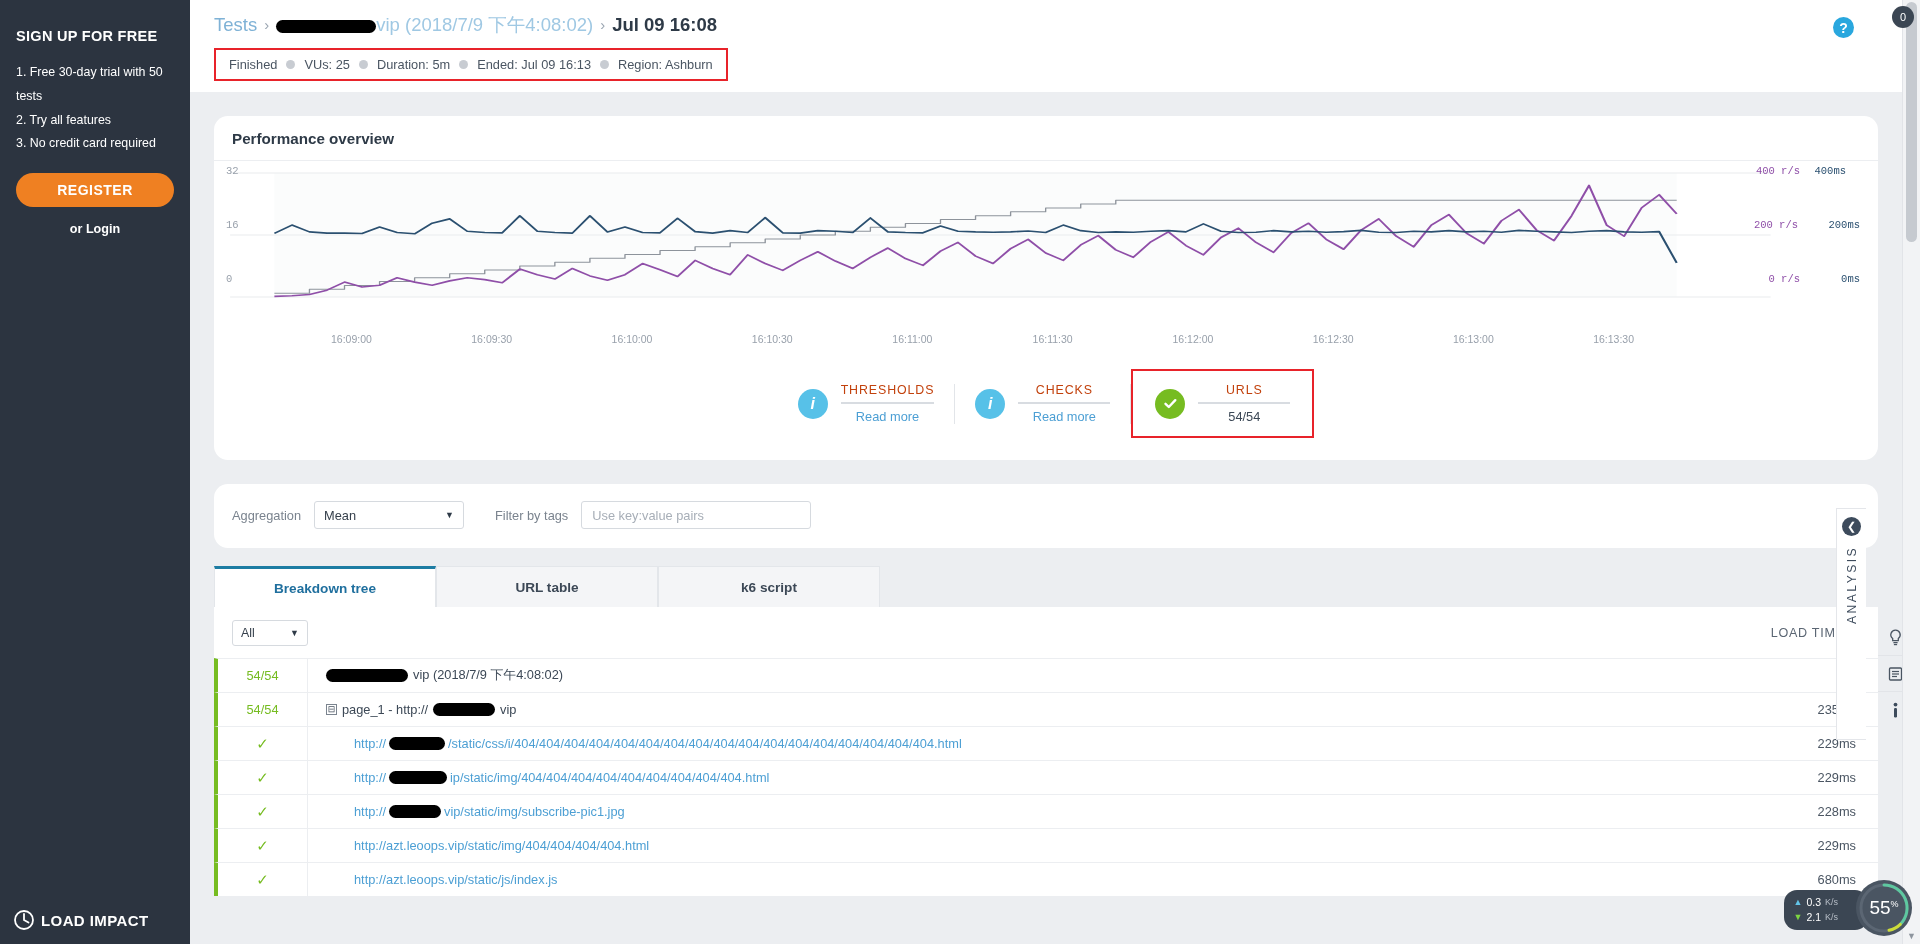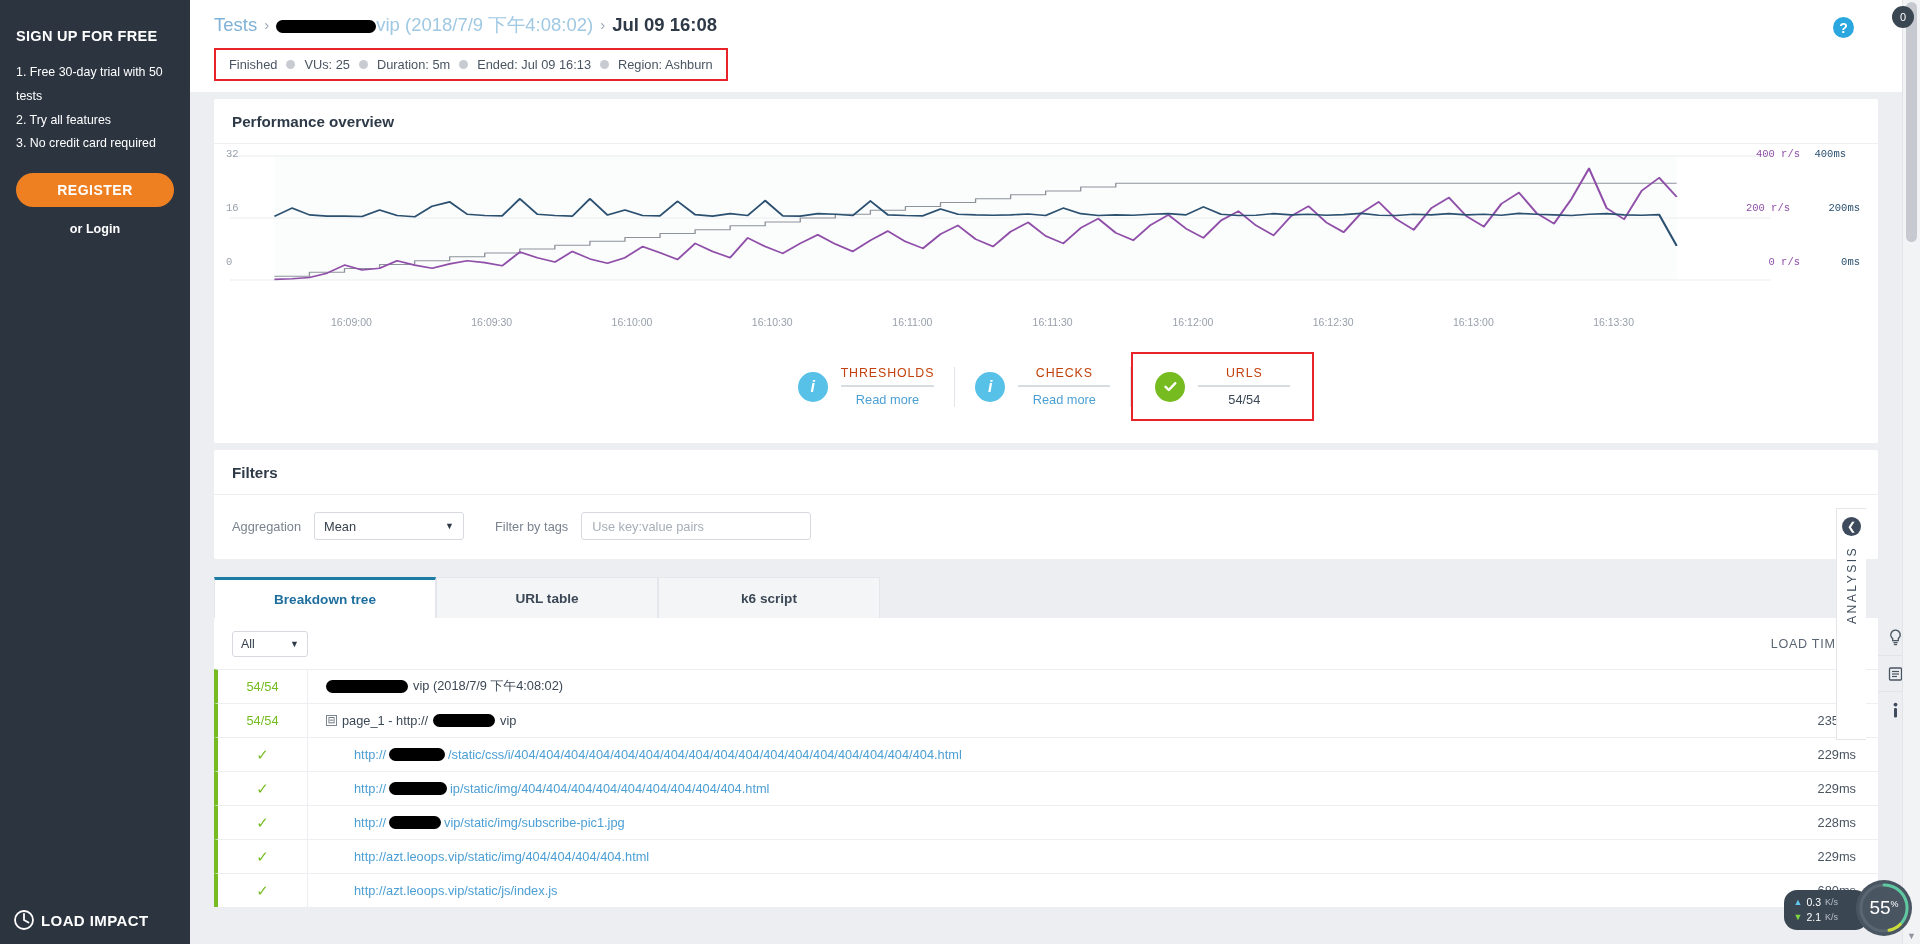--- a/index.html
+++ b/index.html
@@ -62,21 +62,21 @@
   .topbar-pad { height: 11px; background: #fff; }
 
   .help-badge {
     position: absolute; right: 48px; top: 17px;
     width: 21px; height: 21px; border-radius: 50%;
     background: #29a7de; color: #fff; font-size: 14px; font-weight: bold;
     display: flex; align-items: center; justify-content: center; cursor: pointer;
   }
 
   
-  .card { background: #fff; margin: 7px 24px 0 24px; border-radius: 2px; }
+  .card { background: #fff; margin: 24px 24px 0 24px; border-radius: 14px; }
   .card-head {
     padding: 14px 18px 13px 18px; font-size: 15.2px;
     font-weight: bold; color: #2e3a47; border-bottom: 1px solid #eceef1;
   }
 
   
   .chart-area { position: relative; height: 170px; padding: 8px 0 0 0; font-family: Liberation Mono, monospace; }
   .chart-svg { display: block; width: 100%; height: 132px; }
   .yl { position: absolute; font-size: 10.5px; color: #98a0ab; }
   .yl-left { left: 12px; }
@@ -247,21 +247,21 @@
 
       <div class="card">
         <div class="card-head">Performance overview</div>
 
         <div class="chart-area">
           <div class="yl yl-left" style="top:4px">32</div>
           <div class="yl yl-left" style="top:58px">16</div>
           <div class="yl yl-left" style="top:112px">0</div>
 
           <div class="yl ax-rs" style="right:78px; top:4px">400 r/s</div>
-          <div class="yl ax-rs" style="right:88px; top:58px">200 r/s</div>
+          <div class="yl ax-rs" style="right:80px; top:58px">200 r/s</div>
           <div class="yl ax-rs" style="right:78px; top:112px">0 r/s</div>
 
           <div class="yl ax-ms" style="right:32px; top:4px">400ms</div>
           <div class="yl ax-ms" style="right:18px; top:58px">200ms</div>
           <div class="yl ax-ms" style="right:18px; top:112px">0ms</div>
 
           <svg class="chart-svg" id="chart-svg" viewBox="0 0 1240 132" preserveAspectRatio="none">
               <rect x="45" y="4" width="1045" height="124" fill="#fbfcfc"></rect>
               <line x1="12" x2="1160" y1="4" y2="4" stroke="#e9ebee" stroke-width="1"></line>
               <line x1="12" x2="1160" y1="66" y2="66" stroke="#e9ebee" stroke-width="1"></line>
@@ -310,21 +310,20 @@
             </span>
             <span class="sum-text">
               <span class="sum-label" style="display:block">URLS</span>
               <span class="sum-value" style="display:block">54/54</span>
             </span>
           </div>
         </div>
       </div>
 
       <div class="card">
-        <div class="card-head">Filters</div>
         <div class="filters-row">
           <span class="flabel">Aggregation</span>
           <div class="select-box">
             <span>Mean</span>
             <span class="chev">▼</span>
           </div>
           <span class="flabel" style="margin-left:18px">Filter by tags</span>
           <input class="tag-input" type="text" placeholder="Use key:value pairs" style="">
         </div>
       </div>

